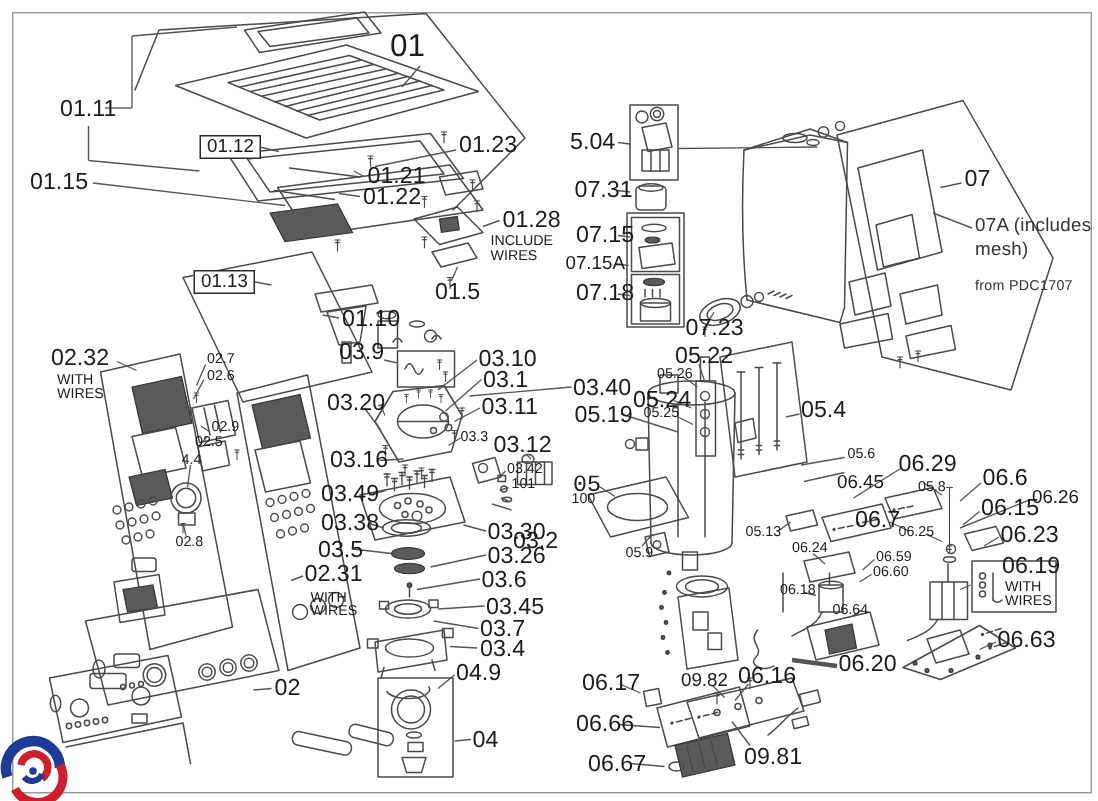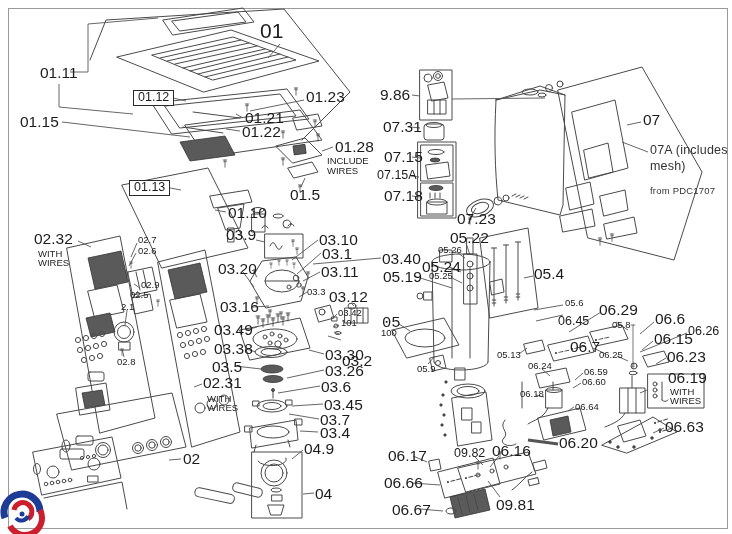--- a/index.html
+++ b/index.html
@@ -514,21 +514,21 @@
       <div class="lbl md boxed" style="left: 129px; top: 180px;">01.13</div>
       <div class="lbl lg" style="left: 228px; top: 205px;">01.10</div>
       <div class="lbl lg" style="left: 226px; top: 227px;">03.9</div>
       <div class="lbl lg" style="left: 34px; top: 231px;">02.32</div>
       <div class="lbl sm" style="left: 38px; top: 249px;">WITH</div>
       <div class="lbl sm" style="left: 38px; top: 258px;">WIRES</div>
       <div class="lbl sm" style="left: 138px; top: 235px;">02.7</div>
       <div class="lbl sm" style="left: 138px; top: 246px;">02.6</div>
       <div class="lbl sm" style="left: 141px; top: 280px;">02.9</div>
       <div class="lbl sm" style="left: 130px; top: 290px;">02.5</div>
-      <div class="lbl sm" style="left: 121px; top: 302px;">2.1</div>
+      <div class="lbl sm" style="left: 121px; top: 302px;">4.4</div>
       <div class="lbl sm" style="left: 117px; top: 357px;">02.8</div>
       <div class="lbl lg" style="left: 218px; top: 261px;">03.20</div>
       <div class="lbl lg" style="left: 319px; top: 232px;">03.10</div>
       <div class="lbl lg" style="left: 322px; top: 246px;">03.1</div>
       <div class="lbl lg" style="left: 321px; top: 264px; text-align: right;">03.11</div>
       <div class="lbl sm" style="left: 307px; top: 287px;">03.3</div>
       <div class="lbl lg" style="left: 329px; top: 289px;">03.12</div>
       <div class="lbl lg" style="left: 220px; top: 299px;">03.16</div>
       <div class="lbl sm" style="left: 338px; top: 308px;">03.42</div>
       <div class="lbl sm" style="left: 341px; top: 318px;">101</div>
@@ -570,30 +570,30 @@
       <div class="lbl lg" style="left: 570px; top: 339px;">06.7</div>
       <div class="lbl sm" style="left: 599px; top: 350px;">06.25</div>
       <div class="lbl lg" style="left: 667px; top: 349px;">06.23</div>
       <div class="lbl sm" style="left: 528px; top: 361px;">06.24</div>
       <div class="lbl sm" style="left: 584px; top: 367px;">06.59</div>
       <div class="lbl sm" style="left: 582px; top: 377px;">06.60</div>
       <div class="lbl lg" style="left: 668px; top: 370px;">06.19</div>
       <div class="lbl sm" style="left: 670px; top: 387px;">WITH</div>
       <div class="lbl sm" style="left: 670px; top: 396px;">WIRES</div>
       <div class="lbl sm" style="left: 520px; top: 389px;">06.18</div>
-      <div class="lbl sm" style="left: 575px; top: 402px;">06.64</div>
+      <div class="lbl sm" style="left: 555px; top: 402px;">06.64</div>
       <div class="lbl lg" style="left: 665px; top: 419px;">06.63</div>
       <div class="lbl lg" style="left: 559px; top: 435px;">06.20</div>
       <div class="lbl lg" style="left: 388px; top: 448px;">06.17</div>
       <div class="lbl md" style="left: 454px; top: 447px;">09.82</div>
       <div class="lbl lg" style="left: 492px; top: 443px;">06.16</div>
       <div class="lbl lg" style="left: 384px; top: 475px;">06.66</div>
       <div class="lbl lg" style="left: 392px; top: 502px;">06.67</div>
       <div class="lbl lg" style="left: 496px; top: 497px;">09.81</div>
-      <div class="lbl lg" style="left: 380px; top: 87px;">9.86</div>
+      <div class="lbl lg" style="left: 380px; top: 87px;">5.04</div>
       <div class="lbl lg" style="left: 383px; top: 119px;">07.31</div>
       <div class="lbl lg" style="left: 384px; top: 149px;">07.15</div>
       <div class="lbl md" style="left: 377px; top: 169px;">07.15A</div>
       <div class="lbl lg" style="left: 384px; top: 188px;">07.18</div>
       <div class="lbl lg" style="left: 643px; top: 112px;">07</div>
       <div class="lbl md alt" style="left: 650px; top: 144px;">07A (includes</div>
       <div class="lbl md alt" style="left: 650px; top: 160px;">mesh)</div>
       <div class="lbl sm alt" style="left: 650px; top: 186px;">from PDC1707</div>
     </div>
 </div>

